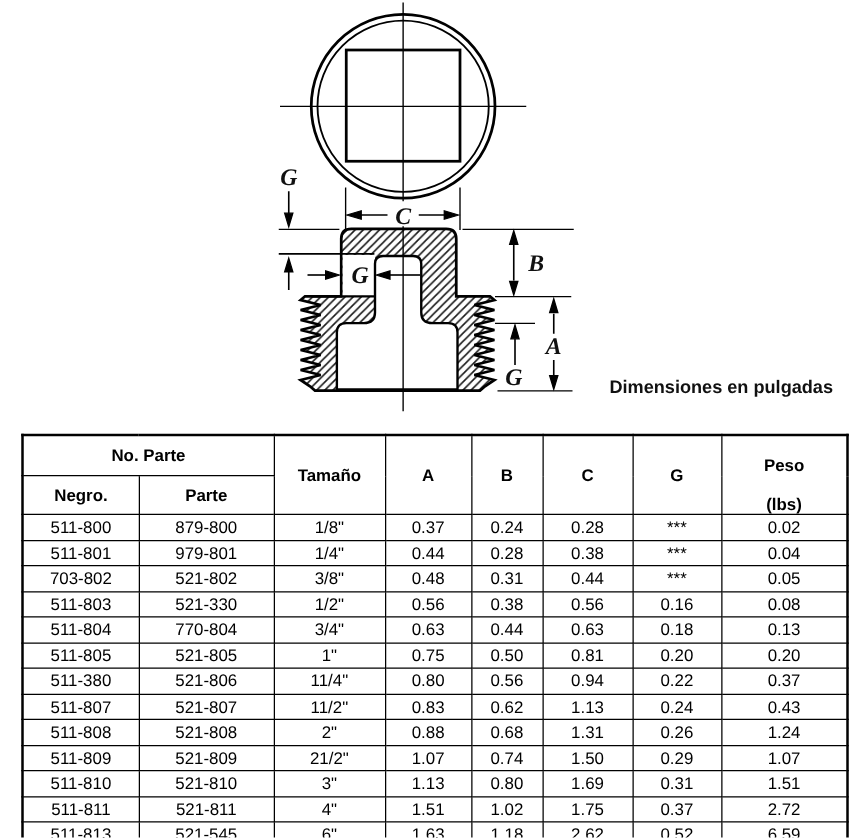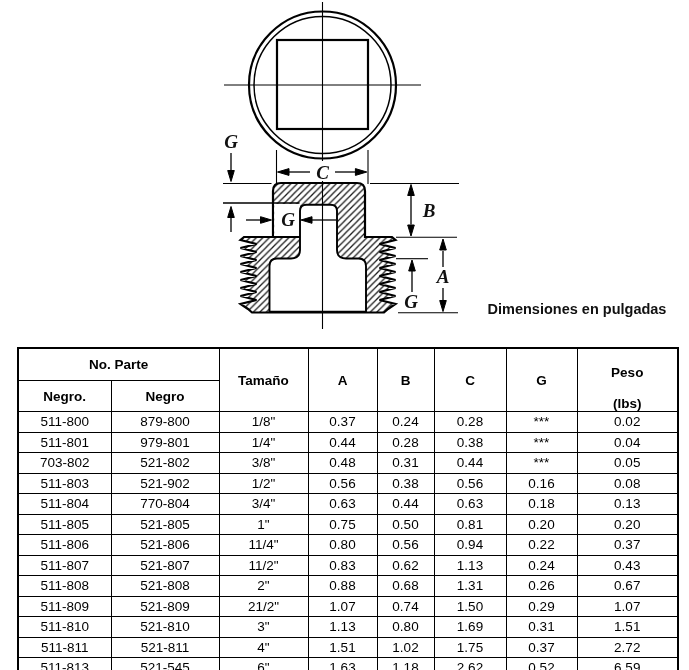--- a/index.html
+++ b/index.html
@@ -160,21 +160,21 @@
         <th rowspan="2">B</th>
         <th rowspan="2">C</th>
         <th rowspan="2">G</th>
         <th rowspan="2">
           <span class="peso-sub">Peso</span>
           <span class="peso-sub">(lbs)</span>
         </th>
       </tr>
       <tr class="hdr2">
         <th>Negro.</th>
-        <th>Negro</th>
+        <th>Parte</th>
       </tr>
     </thead>
     <tbody>
       <tr class="data-row">
         <td>511-800</td>
         <td>879-800</td>
         <td>1/8"</td>
         <td>0.37</td>
         <td>0.24</td>
         <td>0.28</td>
@@ -196,21 +196,21 @@
         <td>521-802</td>
         <td>3/8"</td>
         <td>0.48</td>
         <td>0.31</td>
         <td>0.44</td>
         <td>***</td>
         <td>0.05</td>
       </tr>
       <tr class="data-row">
         <td>511-803</td>
-        <td>521-902</td>
+        <td>521-330</td>
         <td>1/2"</td>
         <td>0.56</td>
         <td>0.38</td>
         <td>0.56</td>
         <td>0.16</td>
         <td>0.08</td>
       </tr>
       <tr class="data-row">
         <td>511-804</td>
         <td>770-804</td>
@@ -225,21 +225,21 @@
         <td>511-805</td>
         <td>521-805</td>
         <td>1"</td>
         <td>0.75</td>
         <td>0.50</td>
         <td>0.81</td>
         <td>0.20</td>
         <td>0.20</td>
       </tr>
       <tr class="data-row">
-        <td>511-806</td>
+        <td>511-380</td>
         <td>521-806</td>
         <td>11/4"</td>
         <td>0.80</td>
         <td>0.56</td>
         <td>0.94</td>
         <td>0.22</td>
         <td>0.37</td>
       </tr>
       <tr class="data-row">
         <td>511-807</td>
@@ -252,21 +252,21 @@
         <td>0.43</td>
       </tr>
       <tr class="data-row">
         <td>511-808</td>
         <td>521-808</td>
         <td>2"</td>
         <td>0.88</td>
         <td>0.68</td>
         <td>1.31</td>
         <td>0.26</td>
-        <td>0.67</td>
+        <td>1.24</td>
       </tr>
       <tr class="data-row">
         <td>511-809</td>
         <td>521-809</td>
         <td>21/2"</td>
         <td>1.07</td>
         <td>0.74</td>
         <td>1.50</td>
         <td>0.29</td>
         <td>1.07</td>

